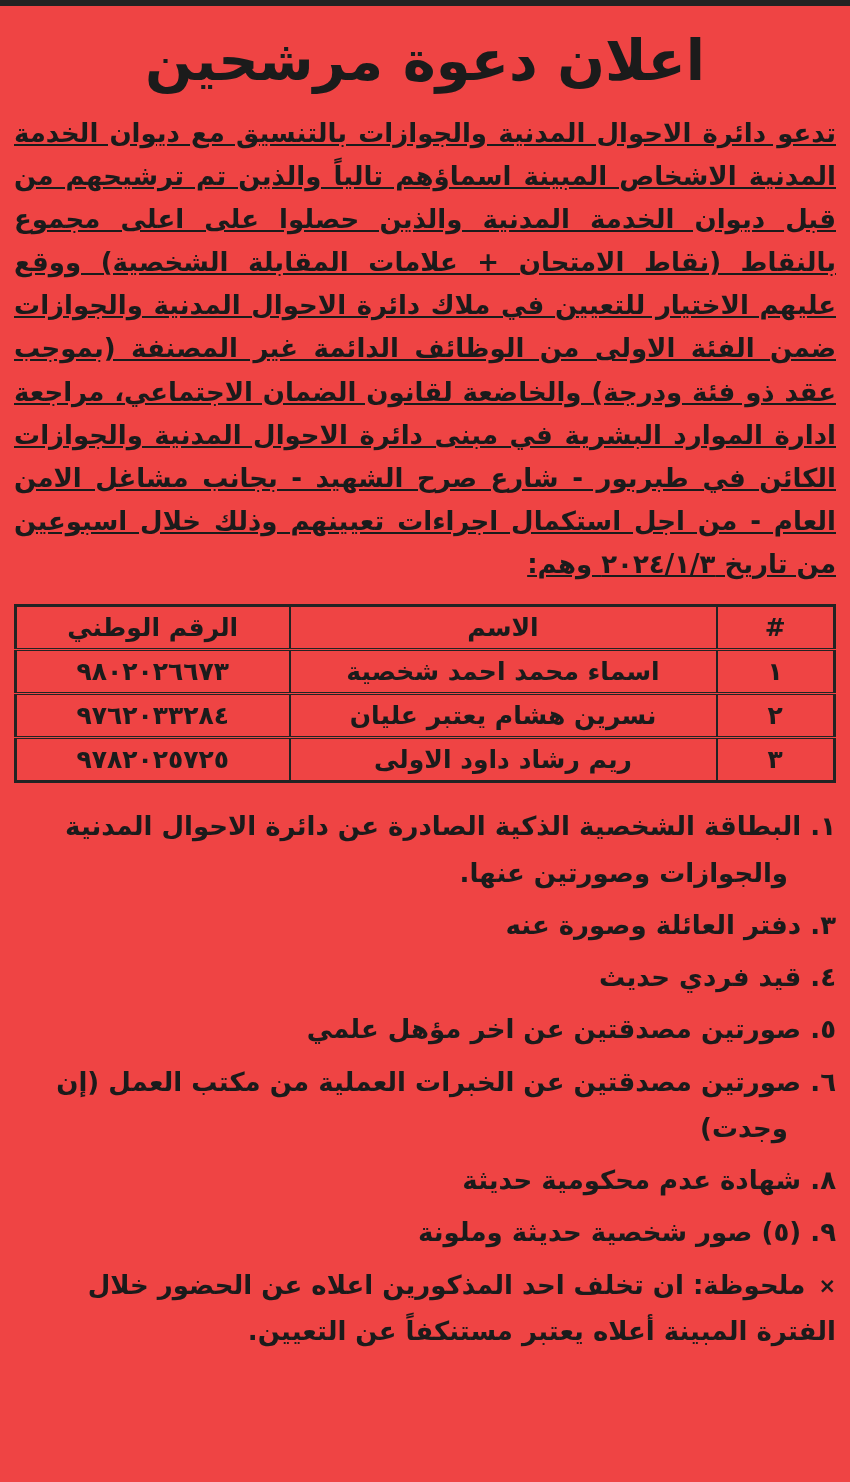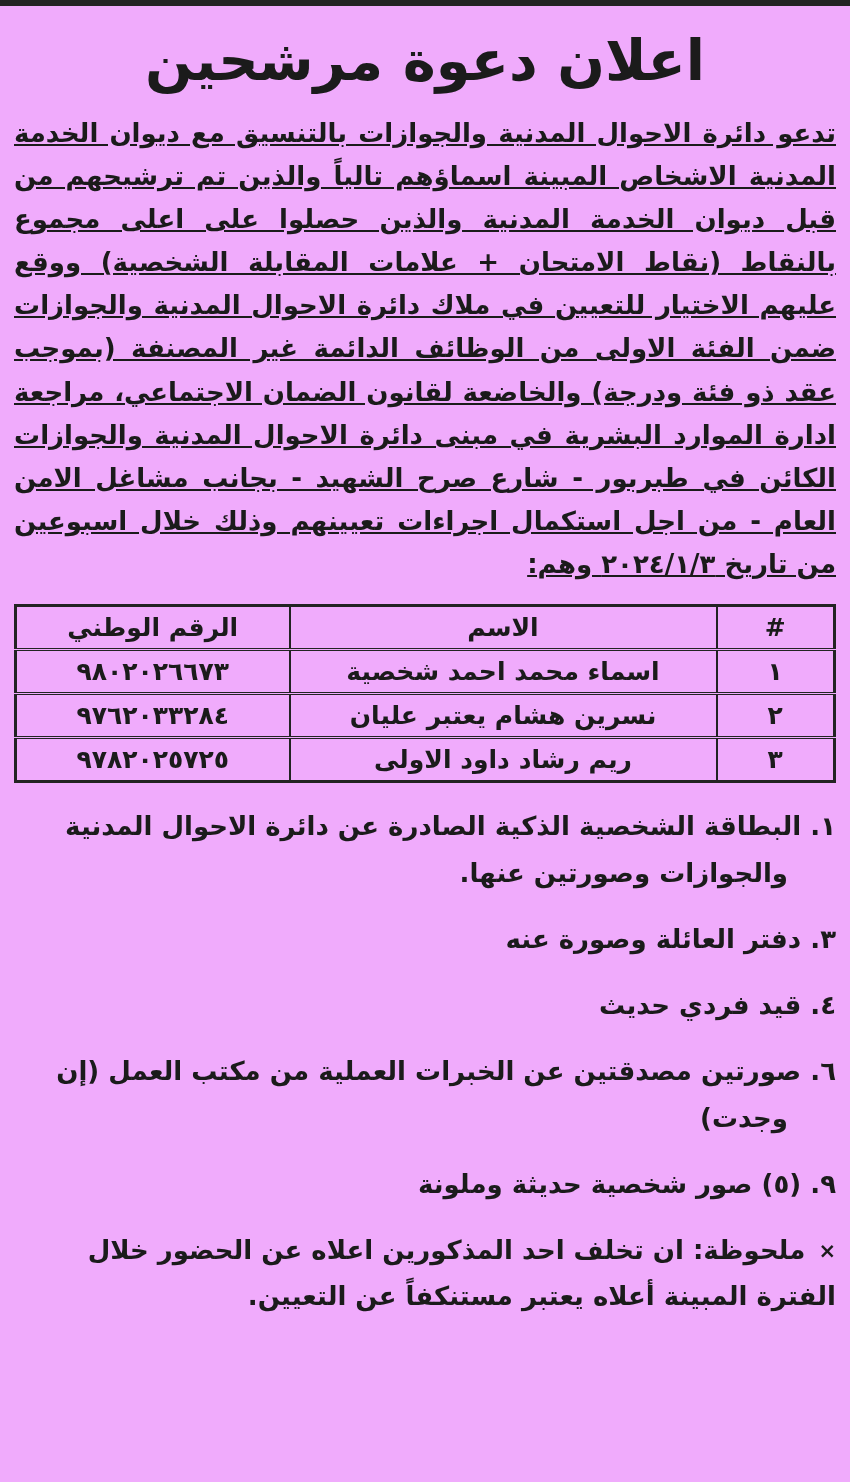--- a/index.html
+++ b/index.html
@@ -1,20 +1,20 @@
 <!DOCTYPE html>
 <html lang="ar" dir="rtl"><head>
 <meta charset="utf-8">
 <style>
   html,body { margin:0; padding:0; background:#e9e9e7; }
   .page {
     position:relative;
     width:850px; height:1482px;
     margin:0 auto;
-    background:#f0abfc;
+    background:#ef4444;
     color:#1b1b1b;
     direction:rtl;
     font-family:"DejaVu Sans", sans-serif;
     font-weight:700;
     box-sizing:border-box;
     padding:0 14px;
     overflow:hidden;
   }
   .top-rule {
     height:6px;
@@ -58,21 +58,21 @@
     font-size:26px;
     margin:22px 0 4px;
     text-align:right;
   }
   .doc-list { margin:0; }
   .doc-item {
     font-size:26px;
     line-height:1.78;
     padding-right:48px;
     text-indent:-48px;
-    margin:20px 0;
+    margin:6px 0;
     text-align:right;
   }
   .note {
     font-size:26px;
     line-height:1.78;
     margin:6px 0 18px;
     text-align:right;
   }
   .note-marker { font-size:21px; vertical-align:1px; padding-left:4px; }
 </style>
@@ -112,19 +112,21 @@
         <td>٩٧٨٢٠٢٥٧٢٥</td>
       </tr>
     </tbody>
   </table>
 
 
   <div class="doc-list">
     <div class="doc-item"><span>١.</span> <span>البطاقة الشخصية الذكية الصادرة عن دائرة الاحوال المدنية والجوازات وصورتين عنها.</span></div>
     <div class="doc-item"><span>٣.</span> <span>دفتر العائلة وصورة عنه</span></div>
     <div class="doc-item"><span>٤.</span> <span>قيد فردي حديث</span></div>
+    <div class="doc-item"><span>٥.</span> <span>صورتين مصدقتين عن اخر مؤهل علمي</span></div>
     <div class="doc-item"><span>٦.</span> <span>صورتين مصدقتين عن الخبرات العملية من مكتب العمل (إن وجدت)</span></div>
+    <div class="doc-item"><span>٨.</span> <span>شهادة عدم محكومية حديثة</span></div>
     <div class="doc-item"><span>٩.</span> <span>(٥) صور شخصية حديثة وملونة</span></div>
   </div>
 
   <p class="note"><span class="note-marker">×</span> <span>ملحوظة:</span> <span>ان تخلف احد المذكورين اعلاه عن الحضور خلال الفترة المبينة أعلاه يعتبر مستنكفاً عن التعيين.</span></p>
 
 </div>
 
 </body></html>

